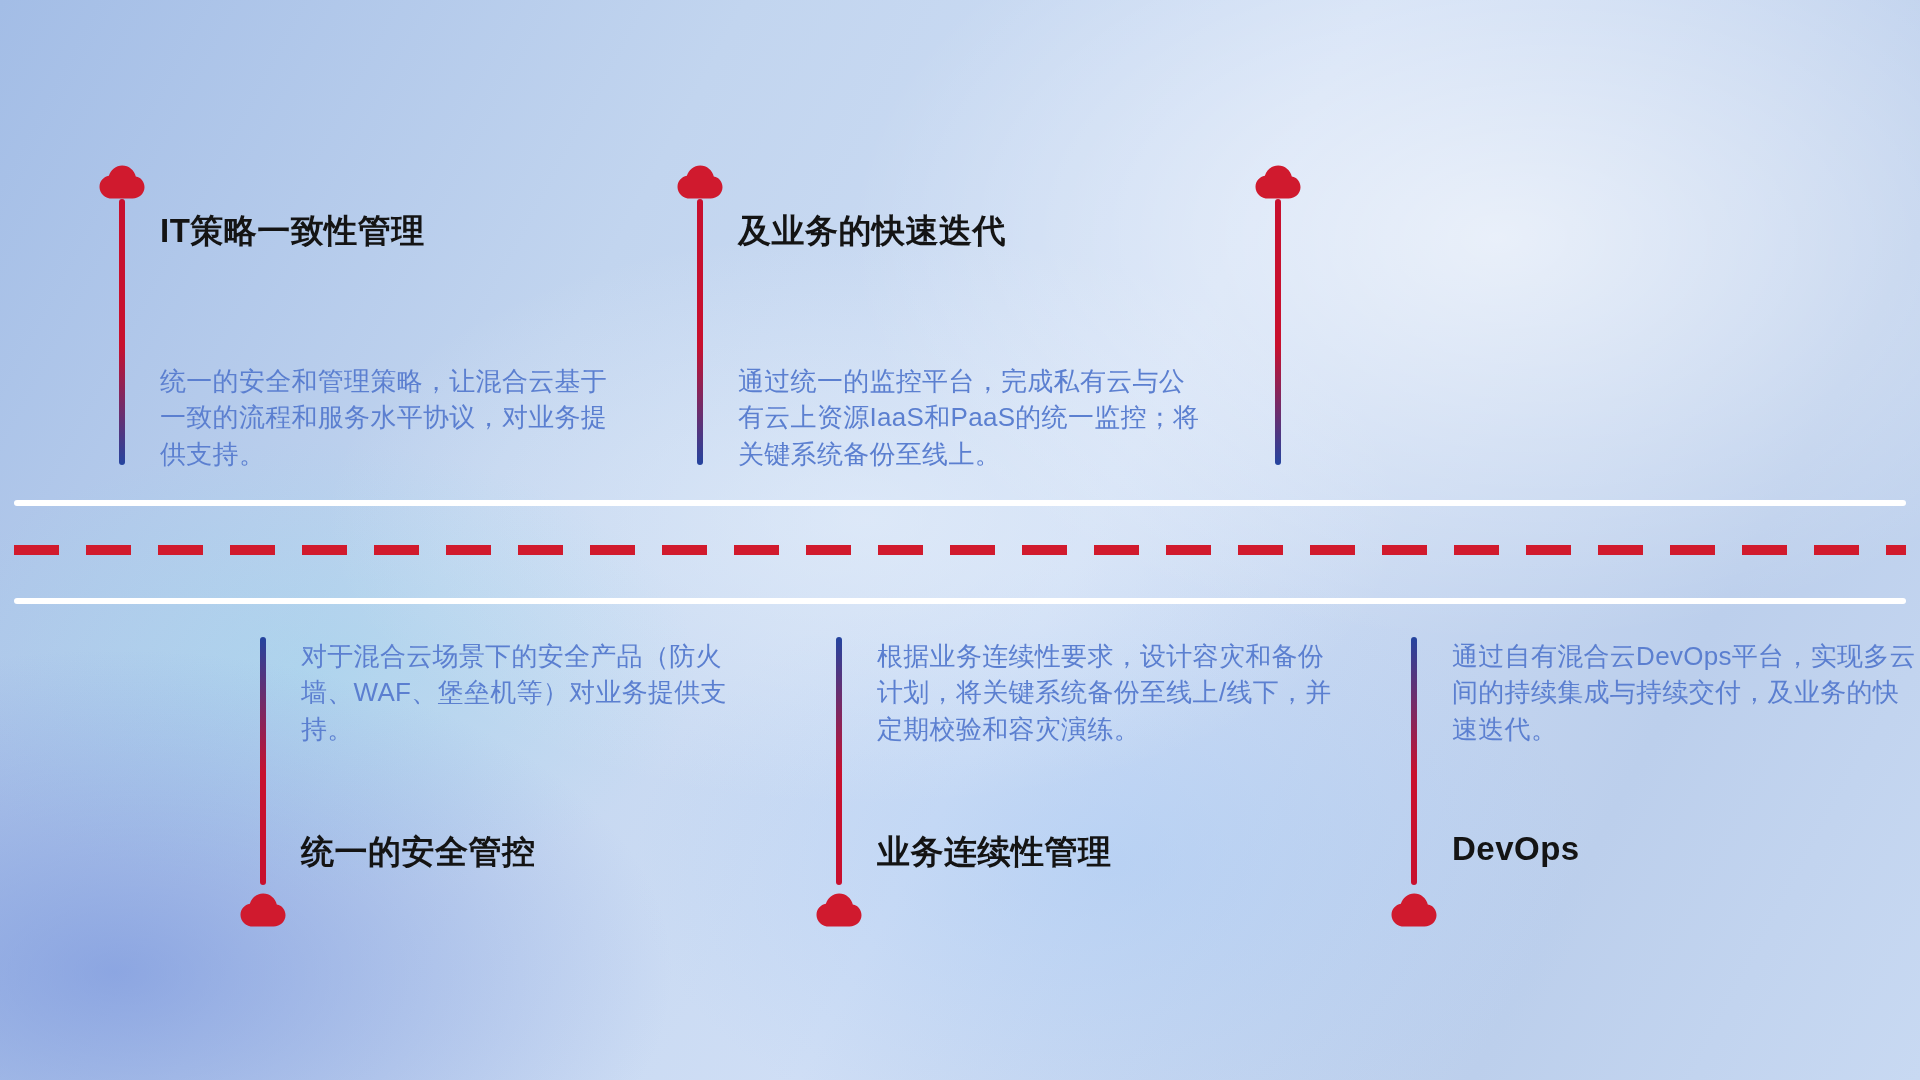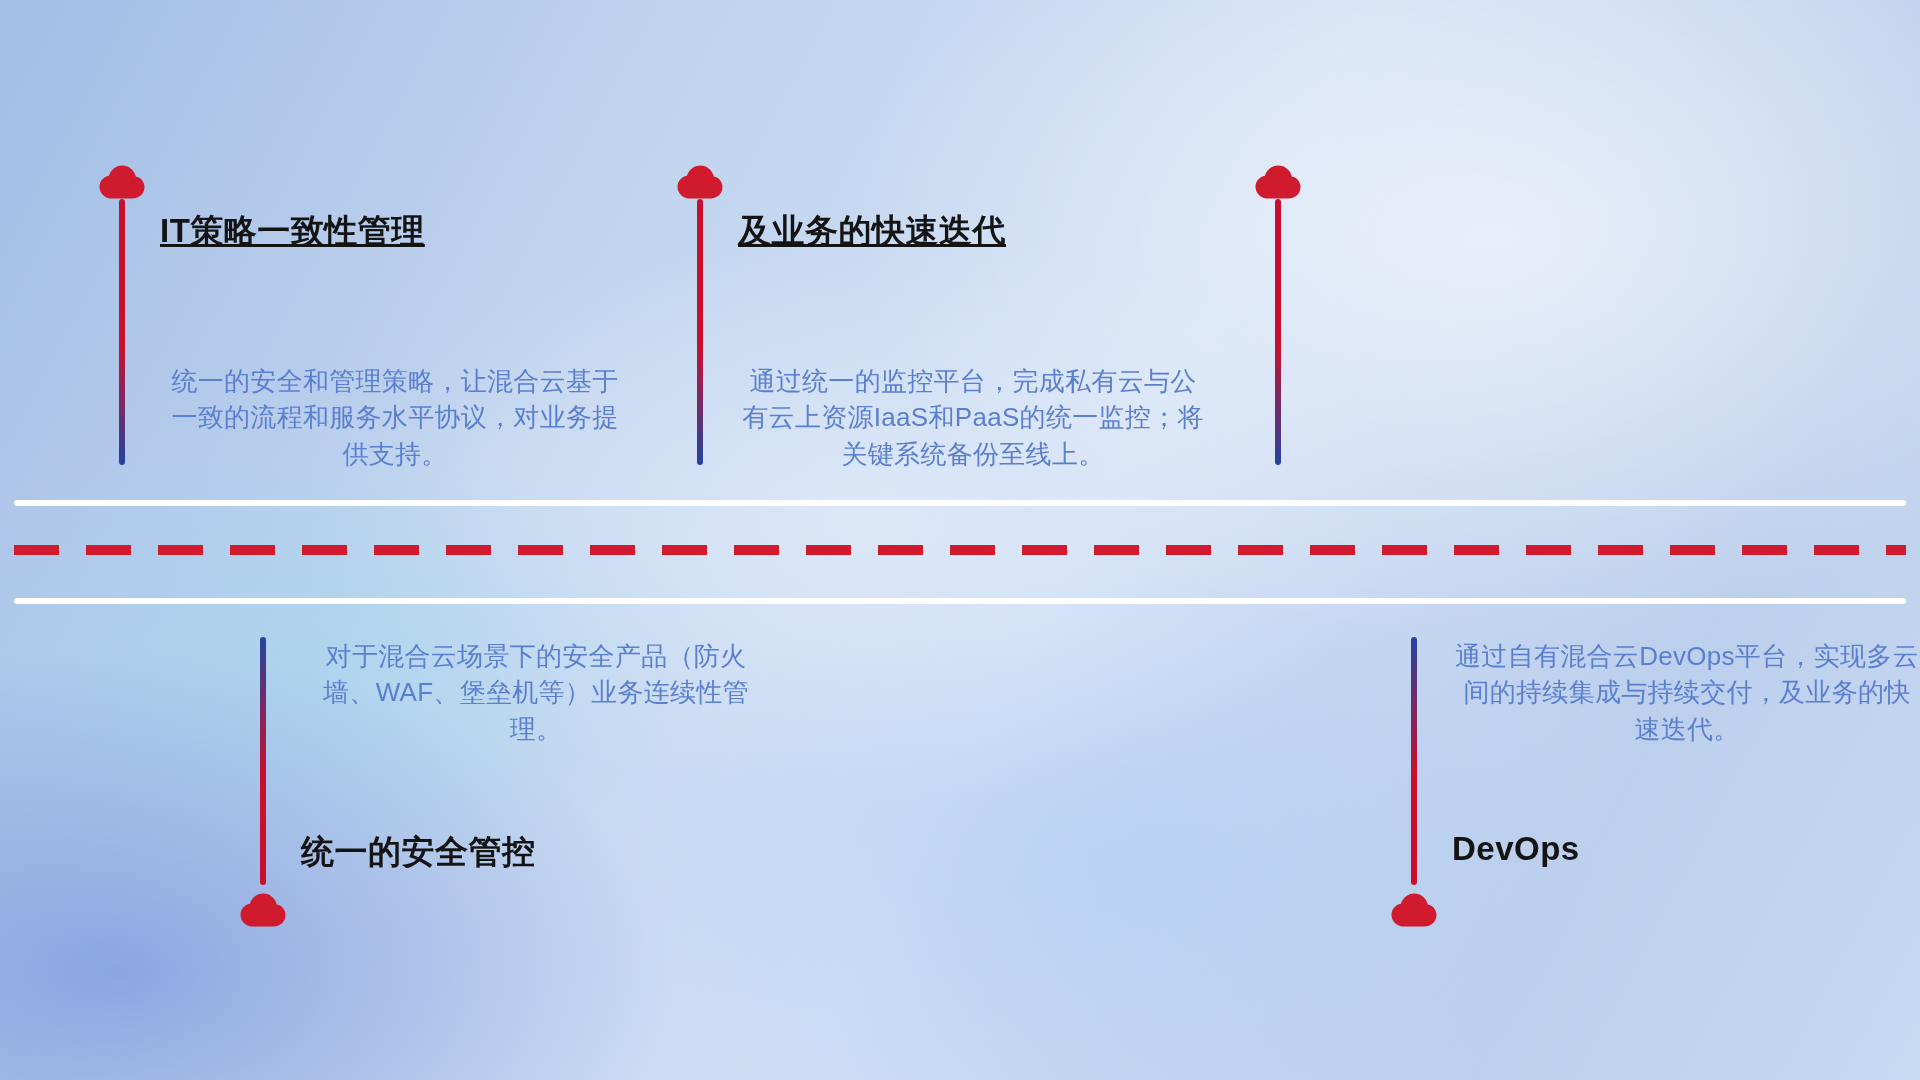--- a/index.html
+++ b/index.html
@@ -56,28 +56,27 @@
     background: linear-gradient(to bottom, #24449f 0%, #c8102e 55%, #c8102e 100%);
   }
 
   .content { position: absolute; left: 62px; top: 0; width: 505px; height: 100%; }
 
   .item-title {
     position: absolute; left: 0; width: 505px;
     font-size: 33px; font-weight: 700; color: #141414;
     letter-spacing: 0.5px;
   }
-  .top-row .item-title { top: 44px; text-decoration: underline; }
+  .top-row .item-title { top: 44px; }
   .bottom-row .item-title { top: 200px; }
 
   .item-desc {
     position: absolute; left: 0; width: 470px;
     font-size: 26px; line-height: 1.4; color: #5b7fd0;
     letter-spacing: 0.3px;
-    text-align: center;
   }
   .top-row .item-desc { top: 198px; }
   .bottom-row .item-desc { top: 8px; }
 
   
   .item.t1 { left: 98px; }
   .item.t2 { left: 676px; }
   .item.t3 { left: 1254px; }
   .item.b1 { left: 239px; }
   .item.b2 { left: 815px; }
@@ -136,25 +135,39 @@
   <div class="item bottom-row b1">
     <div class="pole">
       <span class="stem"></span>
       <span class="cloud">
         <svg viewBox="0 0 64 44" xmlns="http://www.w3.org/2000/svg">
             <path fill="#d01a2e" d="M19 44 C9.5 44 2 37 2 28.5 C2 21 7.5 15 14.5 13.8 C16.8 5.8 24 0 32.2 0 C41.2 0 48.6 6.4 50.4 14.6 C57.3 15.8 62 21.6 62 29 C62 37.2 55 44 46 44 Z"></path>
           </svg>
       </span>
     </div>
     <div class="content">
-      <div class="item-desc">对于混合云场景下的安全产品（防火墙、WAF、堡垒机等）业务连续性管理。</div>
+      <div class="item-desc">对于混合云场景下的安全产品（防火墙、WAF、堡垒机等）对业务提供支持。</div>
       <div class="item-title">统一的安全管控</div>
     </div>
   </div>
 
+  <div class="item bottom-row b2">
+    <div class="pole">
+      <span class="stem"></span>
+      <span class="cloud">
+        <svg viewBox="0 0 64 44" xmlns="http://www.w3.org/2000/svg">
+            <path fill="#d01a2e" d="M19 44 C9.5 44 2 37 2 28.5 C2 21 7.5 15 14.5 13.8 C16.8 5.8 24 0 32.2 0 C41.2 0 48.6 6.4 50.4 14.6 C57.3 15.8 62 21.6 62 29 C62 37.2 55 44 46 44 Z"></path>
+          </svg>
+      </span>
+    </div>
+    <div class="content">
+      <div class="item-desc">根据业务连续性要求，设计容灾和备份计划，将关键系统备份至线上/线下，并定期校验和容灾演练。</div>
+      <div class="item-title">业务连续性管理</div>
+    </div>
+  </div>
 
   <div class="item bottom-row b3">
     <div class="pole">
       <span class="stem"></span>
       <span class="cloud">
         <svg viewBox="0 0 64 44" xmlns="http://www.w3.org/2000/svg">
             <path fill="#d01a2e" d="M19 44 C9.5 44 2 37 2 28.5 C2 21 7.5 15 14.5 13.8 C16.8 5.8 24 0 32.2 0 C41.2 0 48.6 6.4 50.4 14.6 C57.3 15.8 62 21.6 62 29 C62 37.2 55 44 46 44 Z"></path>
           </svg>
       </span>
     </div>

